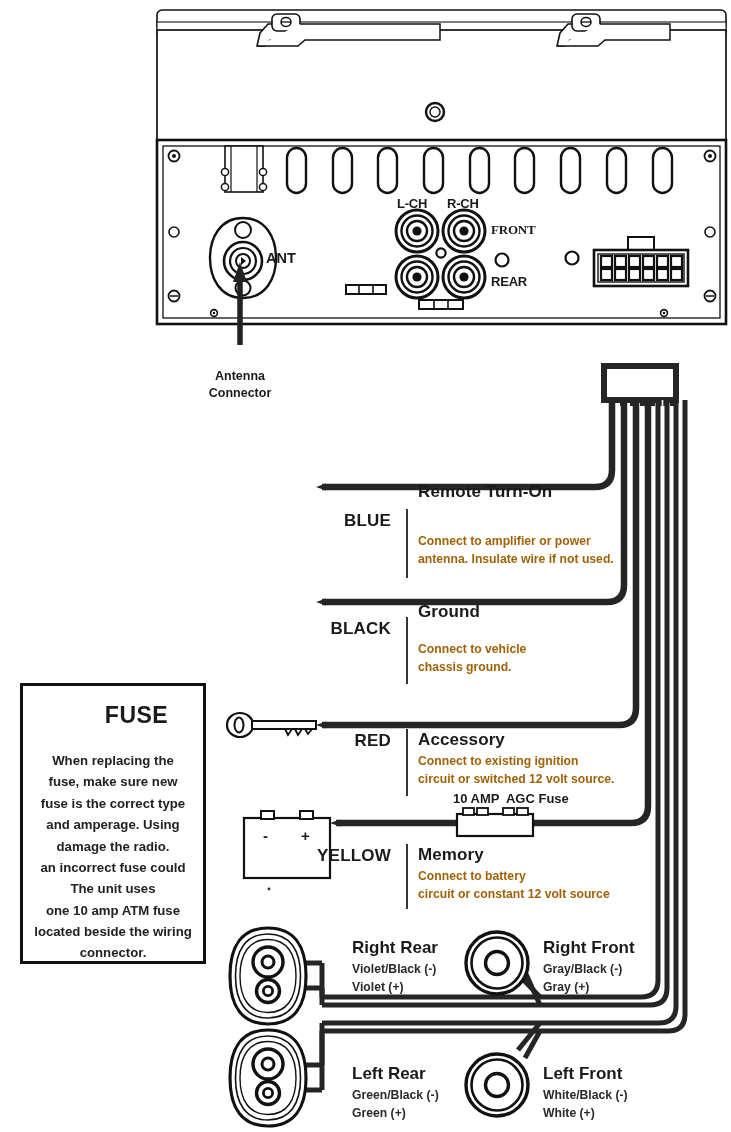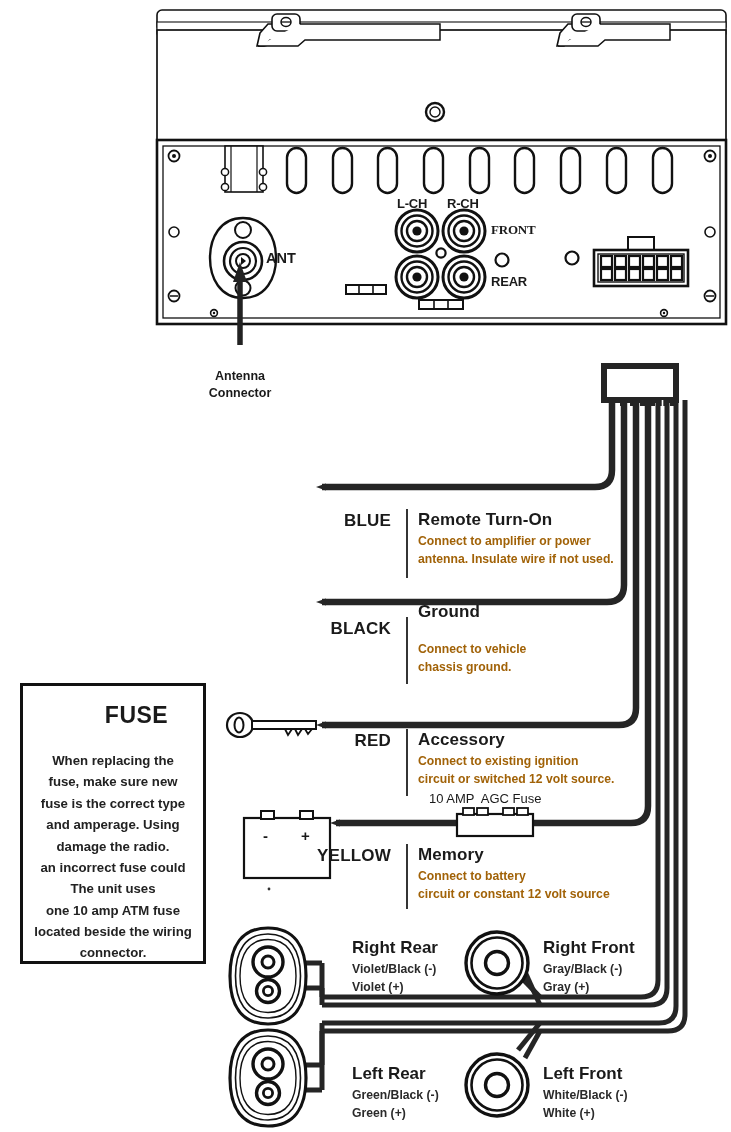--- a/index.html
+++ b/index.html
@@ -80,21 +80,22 @@
     font-weight: bold;
   }
   .ant-cap {
     font-size: 12.5px;
     font-weight: bold;
     text-align: center;
     line-height: 1.35;
   }
   .fuse-cap {
     font-size: 13px;
-    font-weight: normal;
+    font-weight: bold;
+    margin-left: 24px;
   }
   .fusebox {
     position: absolute;
     box-sizing: border-box;
     border: 3px solid #111;
     background: #fff;
   }
 </style>
 </head>
 <body>
@@ -360,21 +361,21 @@
       <div>damage the radio.</div>
       <div>an incorrect fuse could</div>
       <div>The unit uses</div>
       <div>one 10 amp ATM fuse</div>
       <div>located beside the wiring</div>
       <div>connector.</div>
     </div>
   </div>
 
   <div class="lbl wire-name" style="left:278px; top:511px; width:113px;">BLUE</div>
-  <div class="lbl wire-func" style="left:418px; top:510px;">Remote Turn-On</div>
+  <div class="lbl wire-func" style="left:418px; top:482px;">Remote Turn-On</div>
   <div class="lbl wire-desc" style="left:418px; top:533px;">Connect to amplifier or power</div>
   <div class="lbl wire-desc" style="left:418px; top:551px;">antenna. Insulate wire if not used.</div>
 
   <div class="lbl wire-name" style="left:278px; top:619px; width:113px;">BLACK</div>
   <div class="lbl wire-func" style="left:418px; top:602px;">Ground</div>
   <div class="lbl wire-desc" style="left:418px; top:641px;">Connect to vehicle</div>
   <div class="lbl wire-desc" style="left:418px; top:659px;">chassis ground.</div>
 
   <div class="lbl wire-name" style="left:278px; top:731px; width:113px;">RED</div>
   <div class="lbl wire-func" style="left:418px; top:730px;">Accessory</div>

